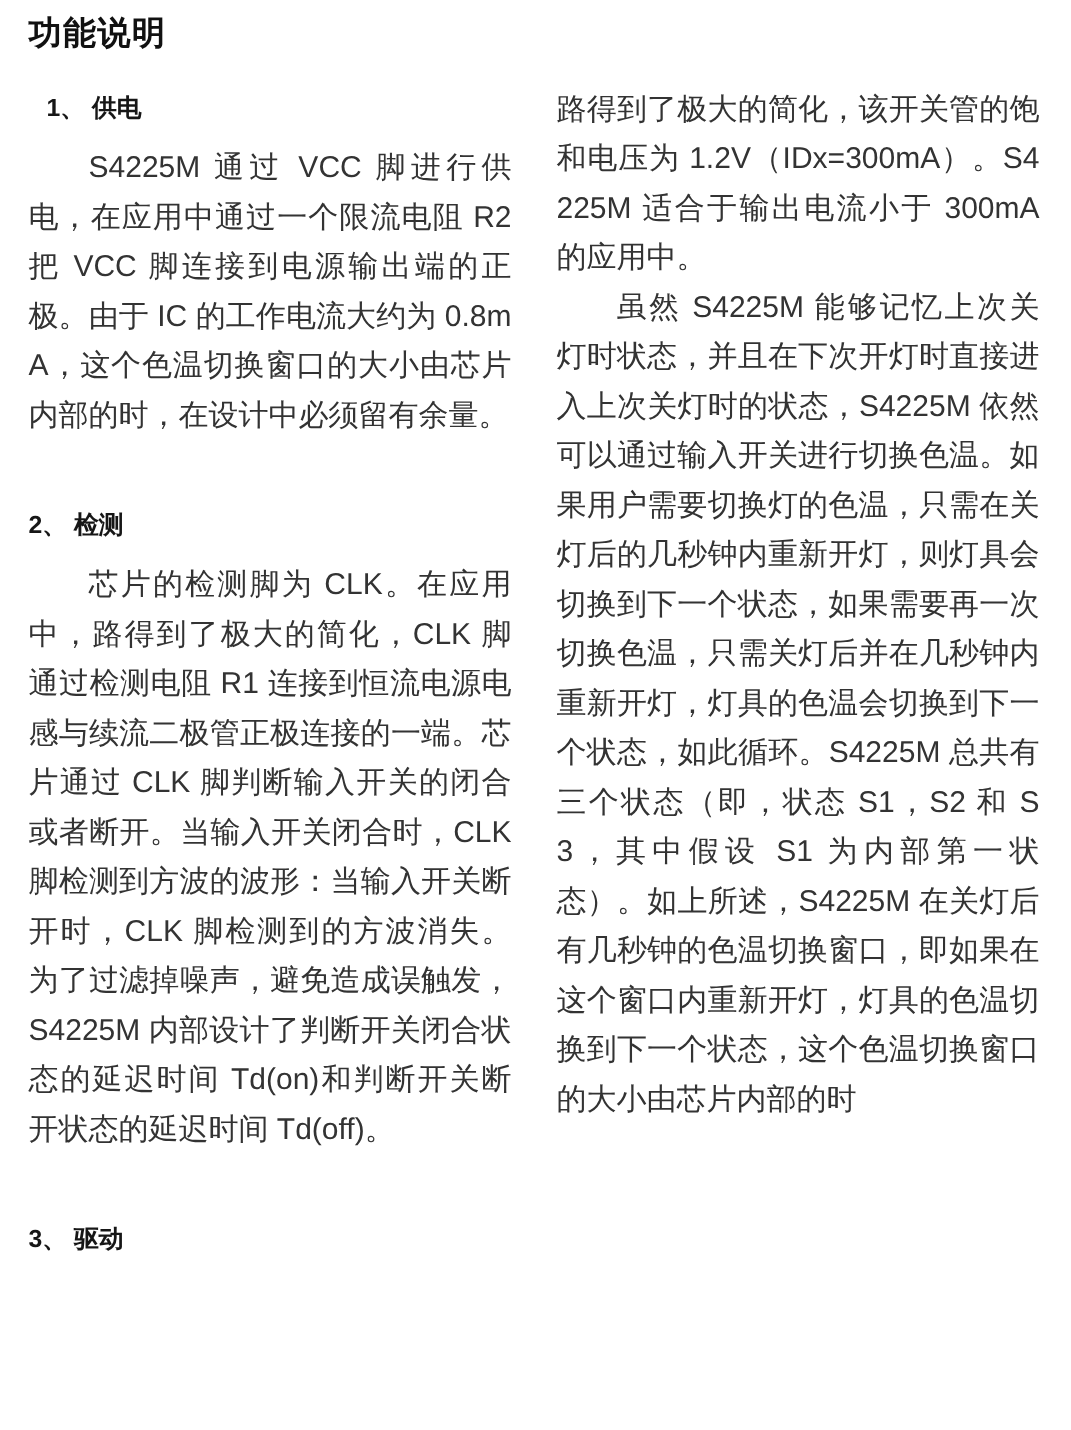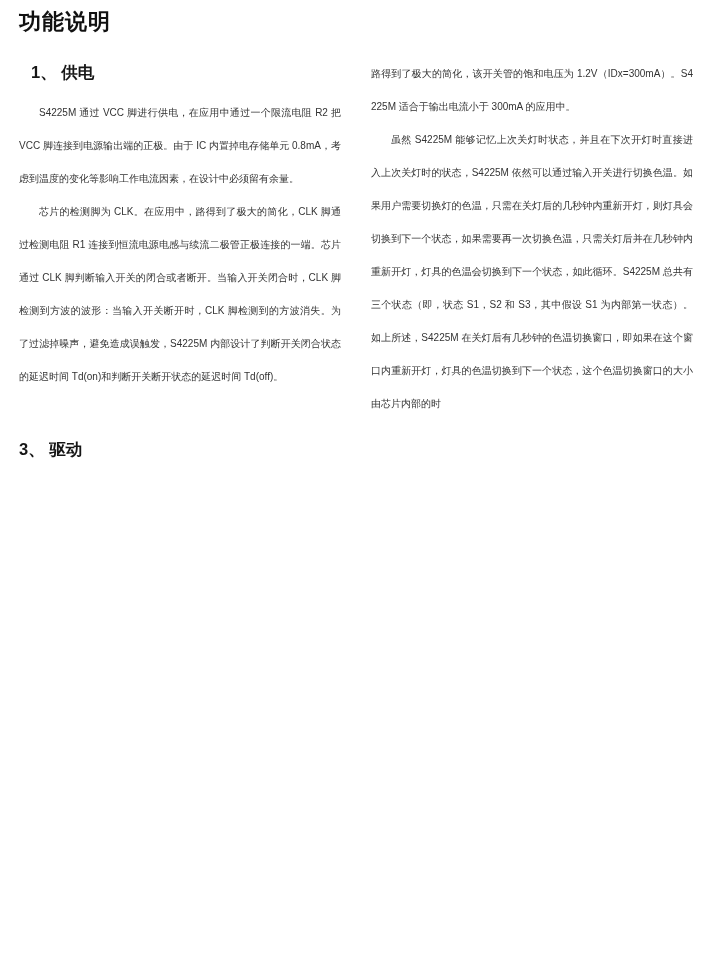--- a/index.html
+++ b/index.html
@@ -45,42 +45,43 @@
     line-height: 24px;
     font-weight: bold;
     color: #161616;
   }
   .sec.first {
     margin-top: 24px;
     margin-left: 12px;
   }
   .para {
     margin: 0;
-    font-size: 10px;
+    font-size: 20px;
     line-height: 33px;
     text-align: justify;
     text-indent: 2em;
     color: #333333;
     word-break: break-all;
   }
   .para.noindent {
     text-indent: 0;
   }
 </style>
 </head>
 <body>
 
 <div class="page">
 
   <div class="col left">
     <h1 class="doc-title">功能说明</h1>
 
     <h2 class="sec first">1、 供电</h2>
-    <p class="para">S4225M 通过 VCC 脚进行供电，在应用中通过一个限流电阻 R2 把 VCC 脚连接到电源输出端的正极。由于 IC 内置掉电存储单元 0.8mA，考虑到温度的变化等影响工作电流因素，在设计中必须留有余量。</p>
+    <p class="para">S4225M 通过 VCC 脚进行供电，在应用中通过一个限流电阻 R2 把 VCC 脚连接到电源输出端的正极。由于 IC 的工作电流大约为 0.8mA，这个色温切换窗口的大小由芯片内部的时，在设计中必须留有余量。</p>
 
+    <h2 class="sec">2、 检测</h2>
     <p class="para">芯片的检测脚为 CLK。在应用中，路得到了极大的简化，CLK 脚通过检测电阻 R1 连接到恒流电源电感与续流二极管正极连接的一端。芯片通过 CLK 脚判断输入开关的闭合或者断开。当输入开关闭合时，CLK 脚检测到方波的波形：当输入开关断开时，CLK 脚检测到的方波消失。为了过滤掉噪声，避免造成误触发，S4225M 内部设计了判断开关闭合状态的延迟时间 Td(on)和判断开关断开状态的延迟时间 Td(off)。</p>
 
     <h2 class="sec">3、 驱动</h2>
 
   </div>
 
   <div class="col right">
     <p class="para noindent">路得到了极大的简化，该开关管的饱和电压为 1.2V（IDx=300mA）。S4225M 适合于输出电流小于 300mA 的应用中。</p>
 
     <p class="para">虽然 S4225M 能够记忆上次关灯时状态，并且在下次开灯时直接进入上次关灯时的状态，S4225M 依然可以通过输入开关进行切换色温。如果用户需要切换灯的色温，只需在关灯后的几秒钟内重新开灯，则灯具会切换到下一个状态，如果需要再一次切换色温，只需关灯后并在几秒钟内重新开灯，灯具的色温会切换到下一个状态，如此循环。S4225M 总共有三个状态（即，状态 S1，S2 和 S3，其中假设 S1 为内部第一状态）。如上所述，S4225M 在关灯后有几秒钟的色温切换窗口，即如果在这个窗口内重新开灯，灯具的色温切换到下一个状态，这个色温切换窗口的大小由芯片内部的时</p>

